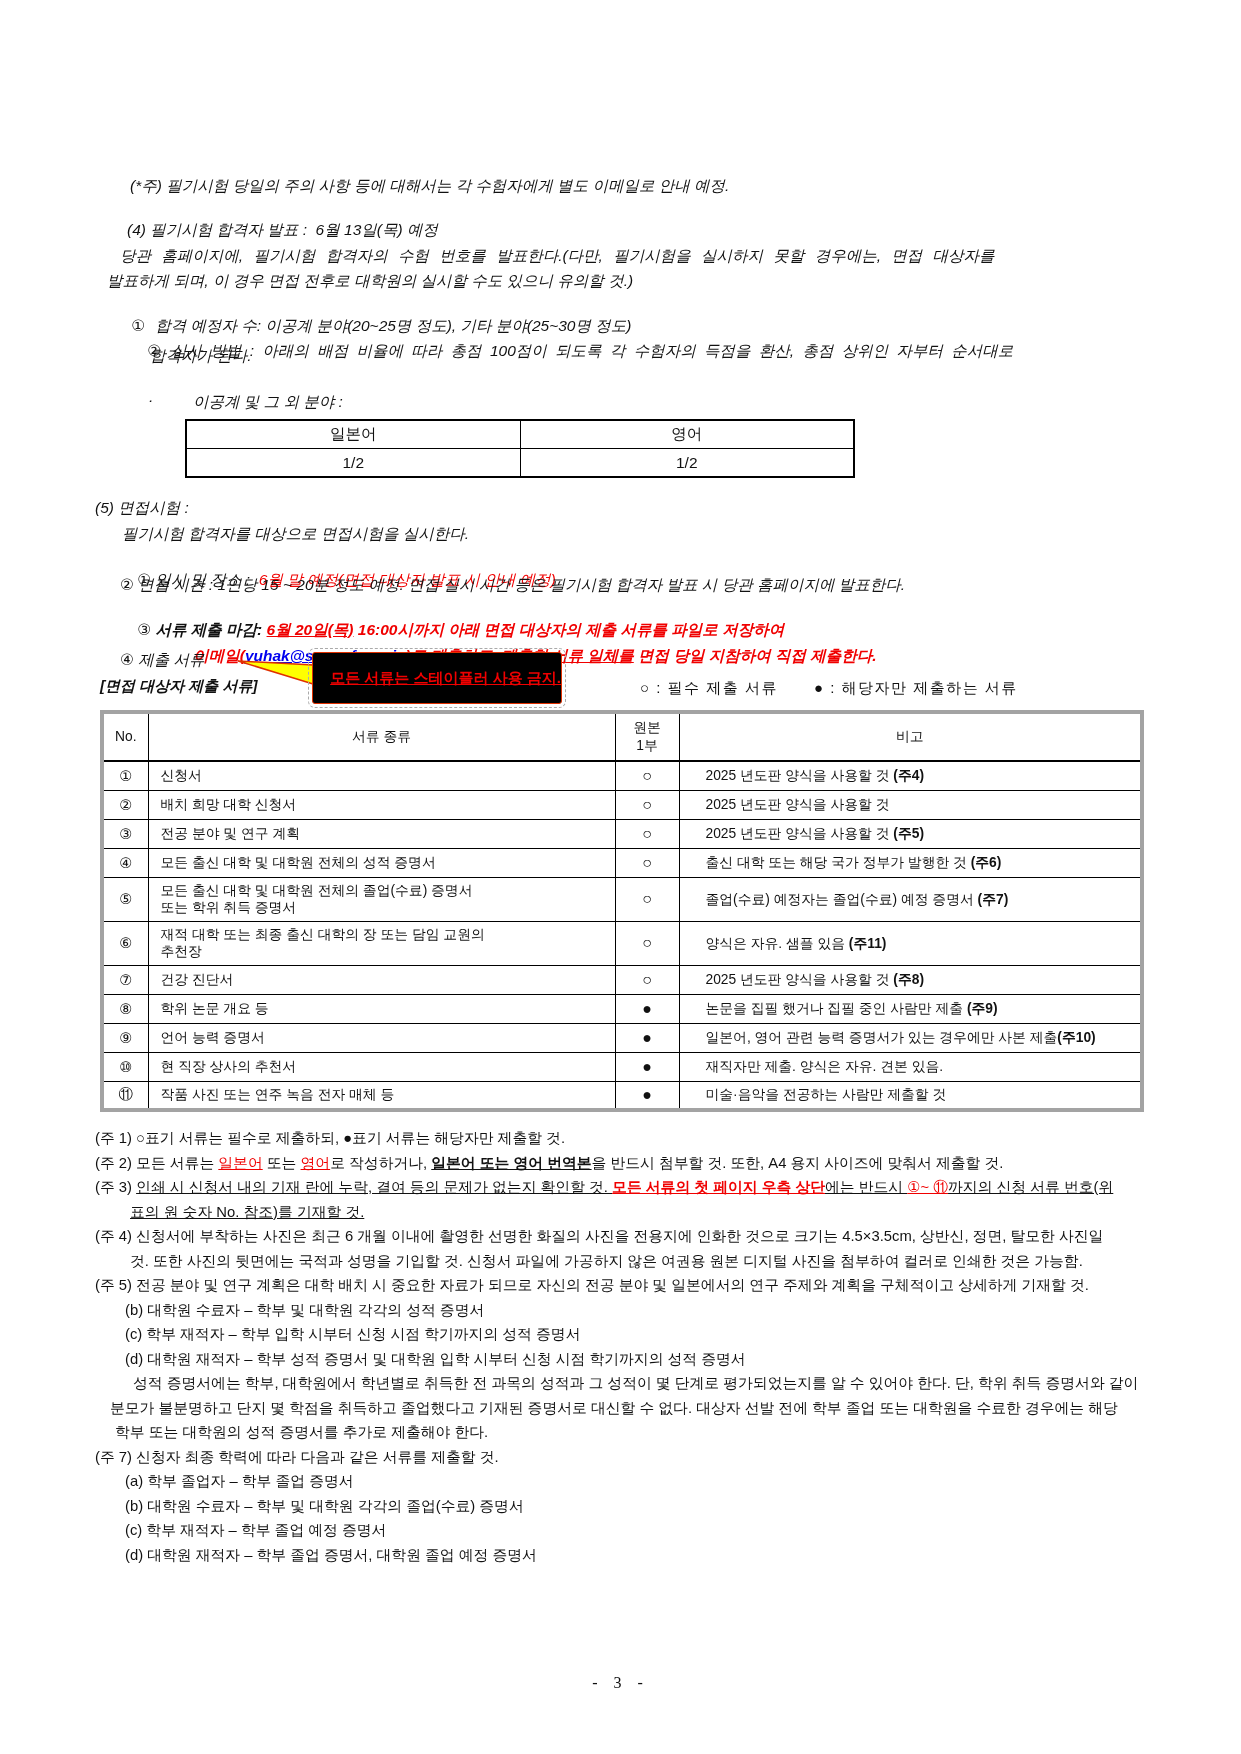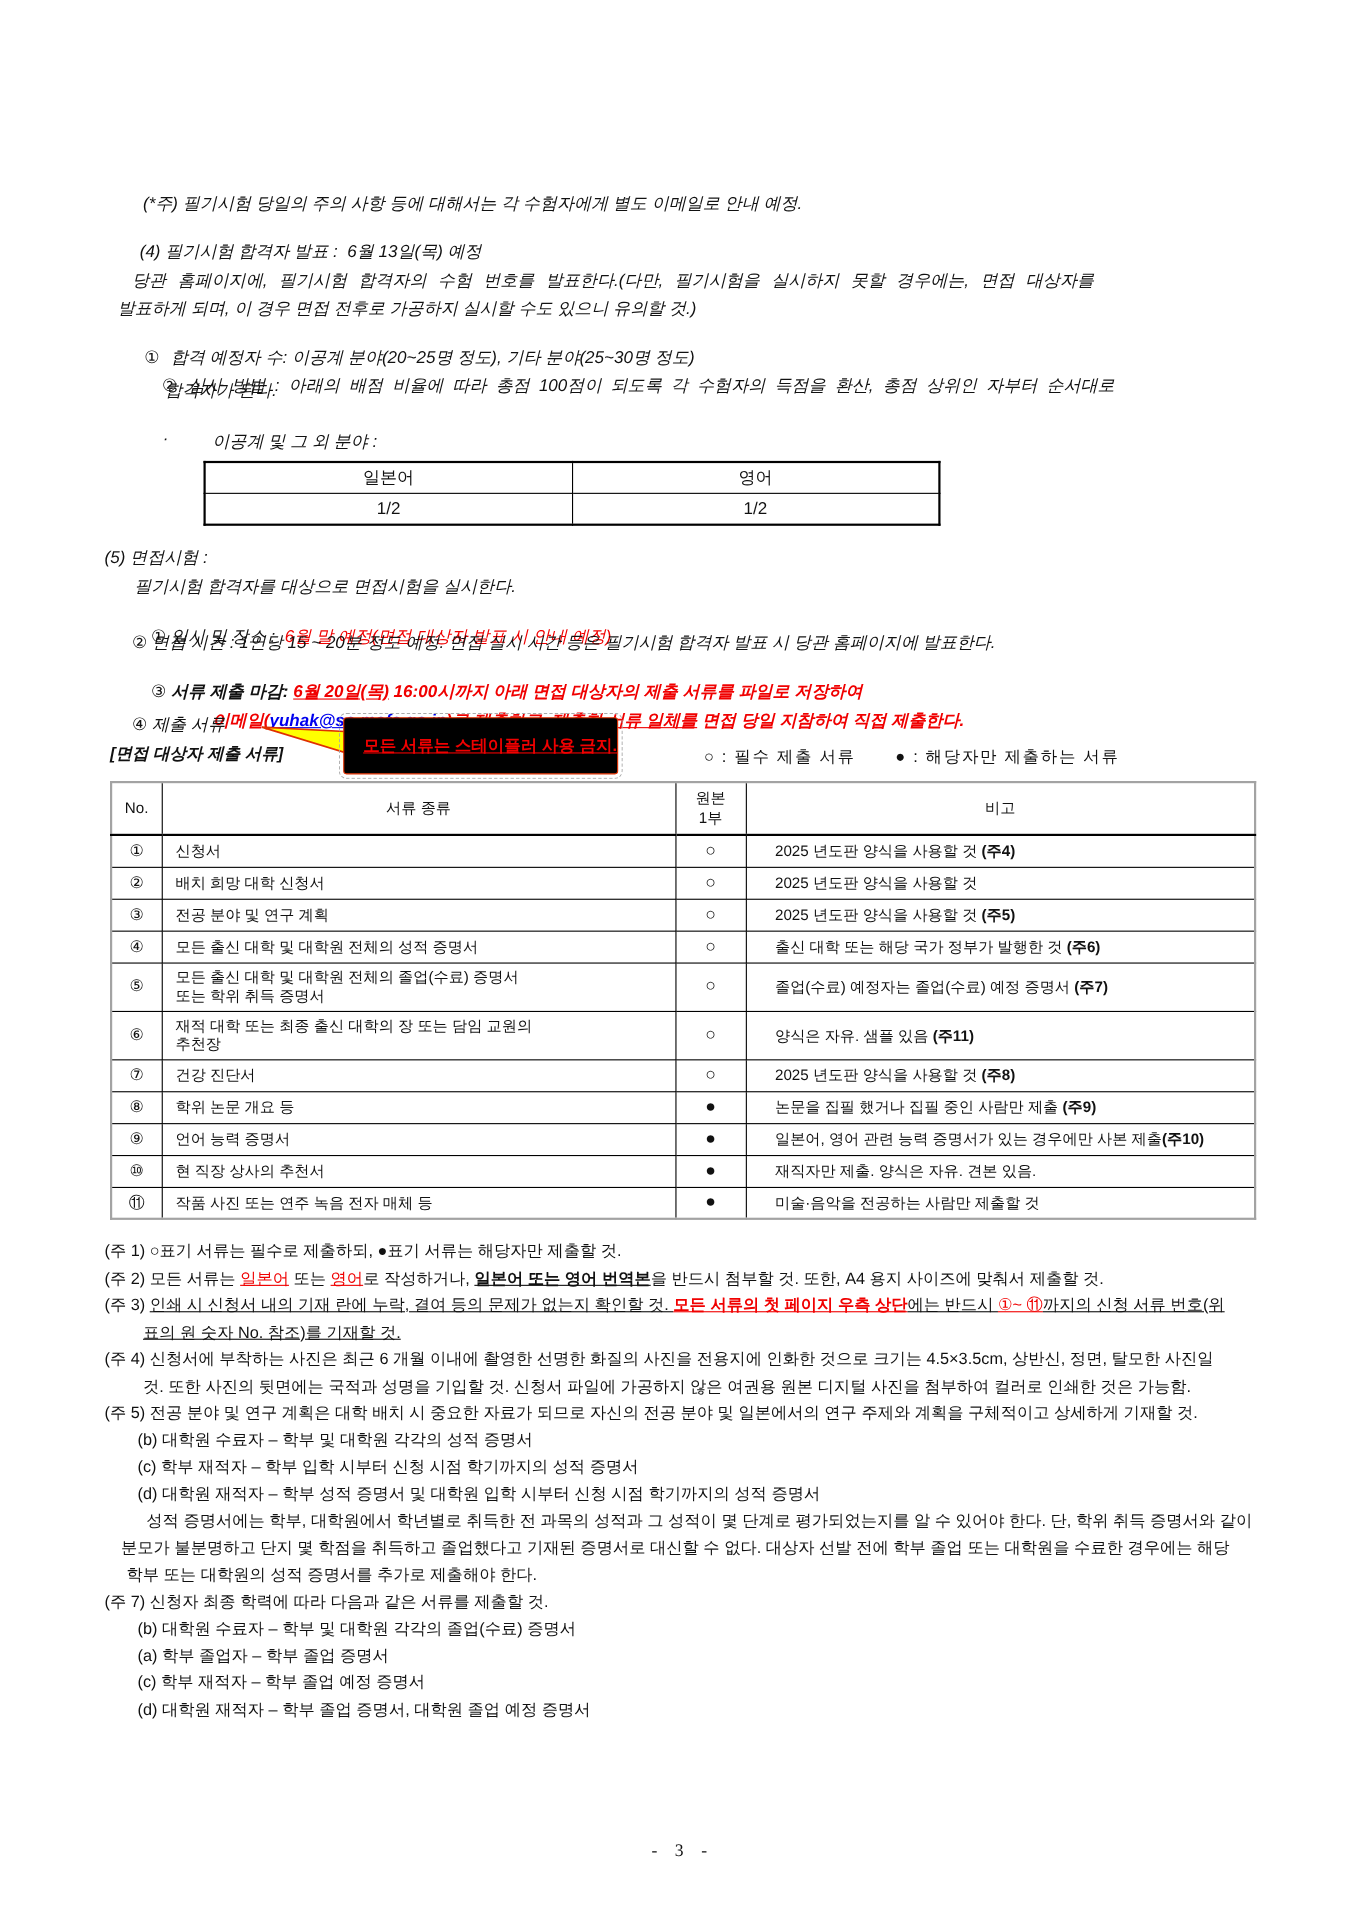--- a/index.html
+++ b/index.html
@@ -20,21 +20,21 @@
 
   
   table.score{border-collapse:collapse;width:670px;table-layout:fixed;}
   table.score td{
     border:1px solid #000;text-align:center;font-size:15.5px;
     height:27px;padding:0;
   }
   table.score{border:2px solid #000;}
 
   
-  table.docs{border-collapse:collapse;width:1040px;table-layout:fixed;border:2px solid #a3a3a3;}
+  table.docs{border-collapse:collapse;width:1040px;table-layout:fixed;border:4px solid #a3a3a3;}
   table.docs th,table.docs td{
     border:1px solid #000;font-weight:normal;font-size:13.8px;
     padding:2px 6px;vertical-align:middle;
   }
   table.docs thead th{text-align:center;border-bottom:2px solid #000;height:42px;line-height:18px;}
   table.docs td.c{text-align:center;}
   table.docs td.doc{padding-left:12px;white-space:pre-line;line-height:17px;}
   table.docs td.note{padding-left:26px;line-height:17px;}
   table.docs tr{height:29px;}
   table.docs tr.tall{height:44px;}
@@ -65,21 +65,21 @@
 </style>
 </head>
 <body>
 
 <div id="page">
 
   <div class="abs line" style="left:130px;top:176px;">(*주) 필기시험 당일의 주의 사항 등에 대해서는 각 수험자에게 별도 이메일로 안내 예정.</div>
 
   <div class="abs line" style="left:95px;top:220px;margin-left:32px;">(4) 필기시험 합격자 발표 :  6월 13일(목) 예정</div>
   <div class="abs line ws6" style="left:120px;top:246px;">당관 홈페이지에, 필기시험 합격자의 수험 번호를 발표한다.(다만, 필기시험을 실시하지 못할 경우에는, 면접 대상자를</div>
-  <div class="abs line" style="left:107px;top:271px;">발표하게 되며, 이 경우 면접 전후로 가공하지 실시할 수도 있으니 유의할 것.)</div>
+  <div class="abs line" style="left:107px;top:271px;">발표하게 되며, 이 경우 면접 전후로 대학원의 실시할 수도 있으니 유의할 것.)</div>
   <div class="abs line" style="left:114px;top:296px;">
     <span class="num">①</span><span>합격 예정자 수: 이공계 분야(20~25명 정도), 기타 분야(25~30명 정도)</span>
   </div>
   <div class="abs line ws4" style="left:114px;top:321px;">
     <span class="num">②</span><span>심사 방법 : 아래의 배점 비율에 따라 총점 100점이 되도록 각 수험자의 득점을 환산, 총점 상위인 자부터 순서대로</span>
   </div>
   <div class="abs line" style="left:150px;top:346px;">합격자가 된다.</div>
 
   <div class="abs line" style="left:148px;top:390px;">·</div>
   <div class="abs line" style="left:193px;top:392px;">이공계 및 그 외 분야 :</div>
@@ -218,21 +218,21 @@
     <div class="nline">(주 4) 신청서에 부착하는 사진은 최근 6 개월 이내에 촬영한 선명한 화질의 사진을 전용지에 인화한 것으로 크기는 4.5×3.5cm, 상반신, 정면, 탈모한 사진일</div>
     <div class="nline ind35">것. 또한 사진의 뒷면에는 국적과 성명을 기입할 것. 신청서 파일에 가공하지 않은 여권용 원본 디지털 사진을 첨부하여 컬러로 인쇄한 것은 가능함.</div>
     <div class="nline">(주 5) 전공 분야 및 연구 계획은 대학 배치 시 중요한 자료가 되므로 자신의 전공 분야 및 일본에서의 연구 주제와 계획을 구체적이고 상세하게 기재할 것.</div>
     <div class="nline ind30">(b) 대학원 수료자 – 학부 및 대학원 각각의 성적 증명서</div>
     <div class="nline ind30">(c) 학부 재적자 – 학부 입학 시부터 신청 시점 학기까지의 성적 증명서</div>
     <div class="nline ind30">(d) 대학원 재적자 – 학부 성적 증명서 및 대학원 입학 시부터 신청 시점 학기까지의 성적 증명서</div>
     <div class="nline ind38">성적 증명서에는 학부, 대학원에서 학년별로 취득한 전 과목의 성적과 그 성적이 몇 단계로 평가되었는지를 알 수 있어야 한다. 단, 학위 취득 증명서와 같이</div>
     <div class="nline ind15">분모가 불분명하고 단지 몇 학점을 취득하고 졸업했다고 기재된 증명서로 대신할 수 없다. 대상자 선발 전에 학부 졸업 또는 대학원을 수료한 경우에는 해당</div>
     <div class="nline ind20">학부 또는 대학원의 성적 증명서를 추가로 제출해야 한다.</div>
     <div class="nline">(주 7) 신청자 최종 학력에 따라 다음과 같은 서류를 제출할 것.</div>
+    <div class="nline ind30">(a) 학부 졸업자 – 학부 졸업 증명서</div>
     <div class="nline ind30">(b) 대학원 수료자 – 학부 및 대학원 각각의 졸업(수료) 증명서</div>
-    <div class="nline ind30">(a) 학부 졸업자 – 학부 졸업 증명서</div>
     <div class="nline ind30">(c) 학부 재적자 – 학부 졸업 예정 증명서</div>
     <div class="nline ind30">(d) 대학원 재적자 – 학부 졸업 증명서, 대학원 졸업 예정 증명서</div>
   </div>
 
   <div id="pageno" class="abs">- 3 -</div>
 
 </div>
 
 </body></html>

